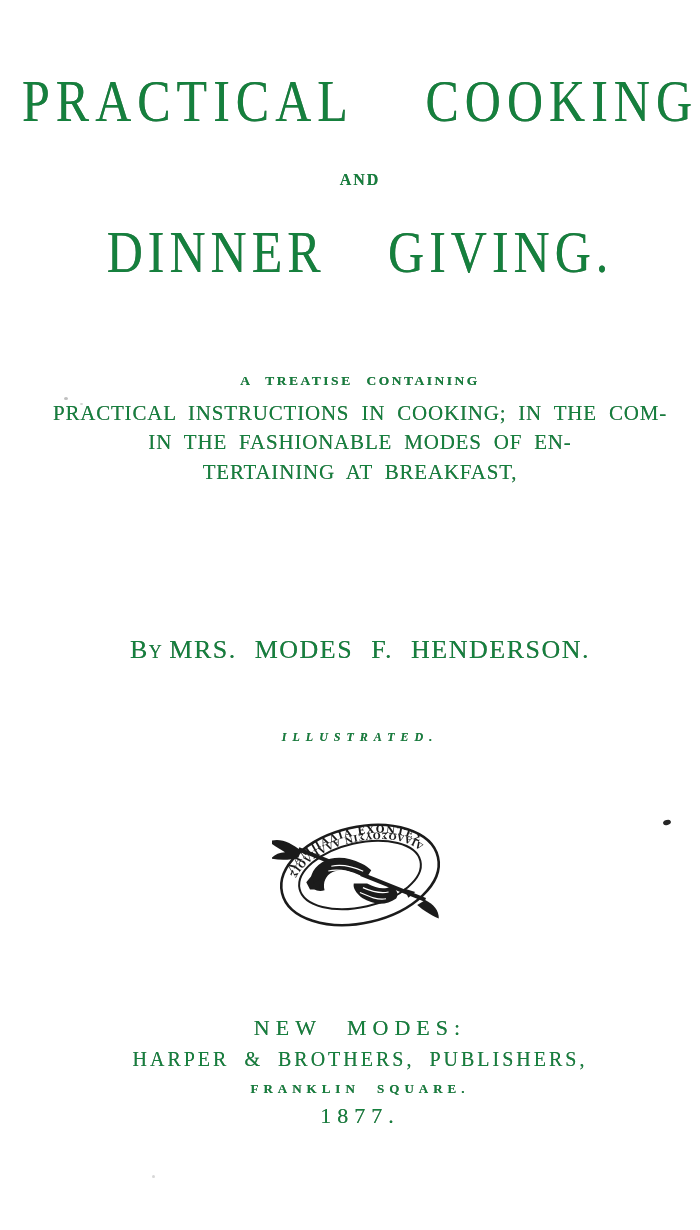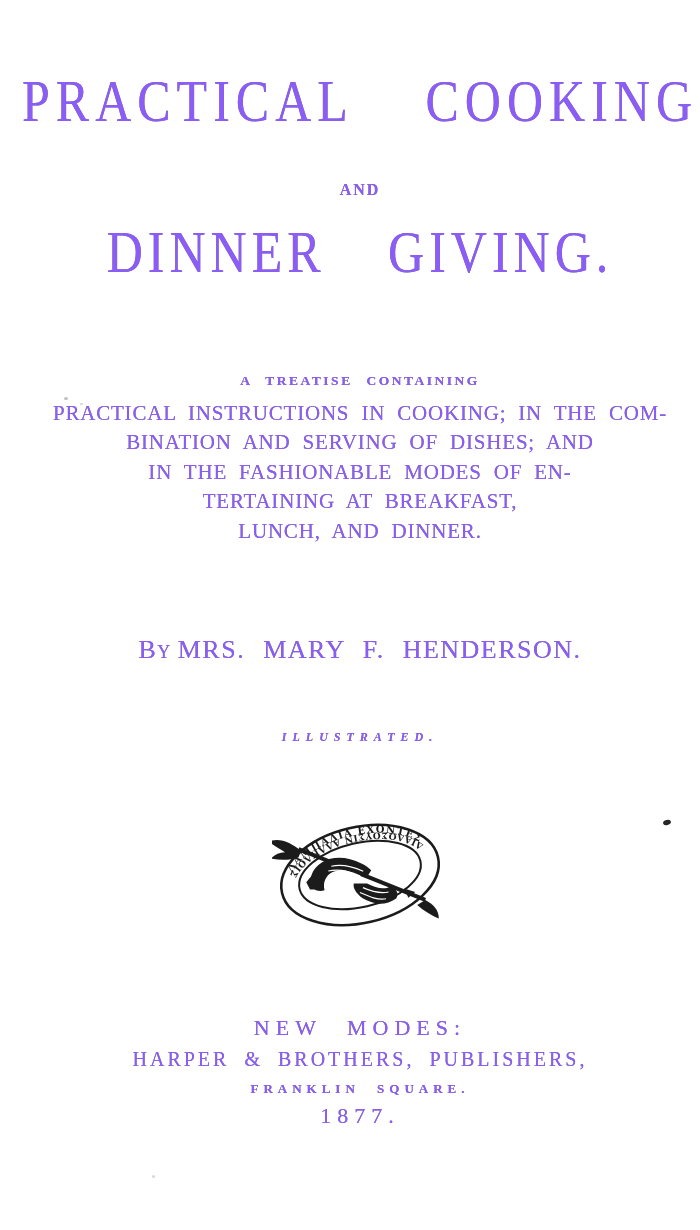--- a/index.html
+++ b/index.html
@@ -5,25 +5,25 @@
   html,body{margin:0;padding:0;background:#ffffff;}
   .page{
     position:relative;
     width:700px;height:1230px;
     background:#ffffff;
     overflow:hidden;
     font-family:"Liberation Serif","DejaVu Serif",serif;
     color:#1b1b1b;
   }
   .c{position:absolute;left:20px;right:0;text-align:center;line-height:1;white-space:nowrap;}
-  .ink{color:#8b5cf6;text-shadow:0 0 .4px rgba(20,20,20,.55);}
+  .ink{color:#15803d;text-shadow:0 0 .4px rgba(20,20,20,.55);}
   .stretch{display:inline-block;transform:scaleY(1.18);transform-origin:50% 30%;}
 
   .title-line1{top:74px;font-size:50px;font-weight:400;letter-spacing:6px;word-spacing:55px;margin:0;}
-  .title-connector{top:182px;font-size:16px;font-weight:700;letter-spacing:2px;}
+  .title-connector{top:172px;font-size:16px;font-weight:700;letter-spacing:2px;}
   .title-line2{top:225px;font-size:50px;font-weight:400;letter-spacing:5px;word-spacing:45px;margin:0;}
 
   .subtitle-intro{top:374px;font-size:13.5px;font-weight:700;letter-spacing:2.5px;word-spacing:8px;text-align:center;}
   .subtitle-block{top:399px;font-size:21px;letter-spacing:.8px;word-spacing:6px;line-height:29.4px;}
 
   .byline{top:637px;font-size:26px;letter-spacing:1.5px;word-spacing:10px;}
   .byline .by{font-variant:small-caps;margin-right:6px;}
 
   .illustrated{top:731px;font-size:12px;font-style:italic;font-weight:600;letter-spacing:6px;}
 
@@ -48,28 +48,26 @@
   <h1 class="c ink title-line1"><span class="stretch">PRACTICAL COOKING</span></h1>
 
   <div class="c ink title-connector">AND</div>
 
   <h1 class="c ink title-line2"><span class="stretch">DINNER GIVING.</span></h1>
 
   <div class="c ink subtitle-intro">A TREATISE CONTAINING</div>
 
   <div class="c ink subtitle-block">
     <div>PRACTICAL INSTRUCTIONS IN COOKING; IN THE COM-</div>
-    <div>BINATION AND SERVING OF DISHES; AND</div>
     <div>IN THE FASHIONABLE MODES OF EN-</div>
     <div>TERTAINING AT BREAKFAST,</div>
-    <div>LUNCH, AND DINNER.</div>
   </div>
 
   <div class="c ink byline">
-    <span class="by">By</span><span>MRS. MARY F. HENDERSON.</span>
+    <span class="by">By</span><span>MRS. MODES F. HENDERSON.</span>
   </div>
 
   <div class="c ink illustrated">ILLUSTRATED.</div>
 
   <svg class="emblem" viewBox="0 0 176 126" role="img">
     <defs>
       <path id="arcTop" d="M 14,63 A 74,40 0 0 1 162,63"></path>
       <path id="arcBot" d="M 162,63 A 74,40 0 0 0 14,63"></path>
     </defs>
     <g transform="rotate(-13 88 63)">

